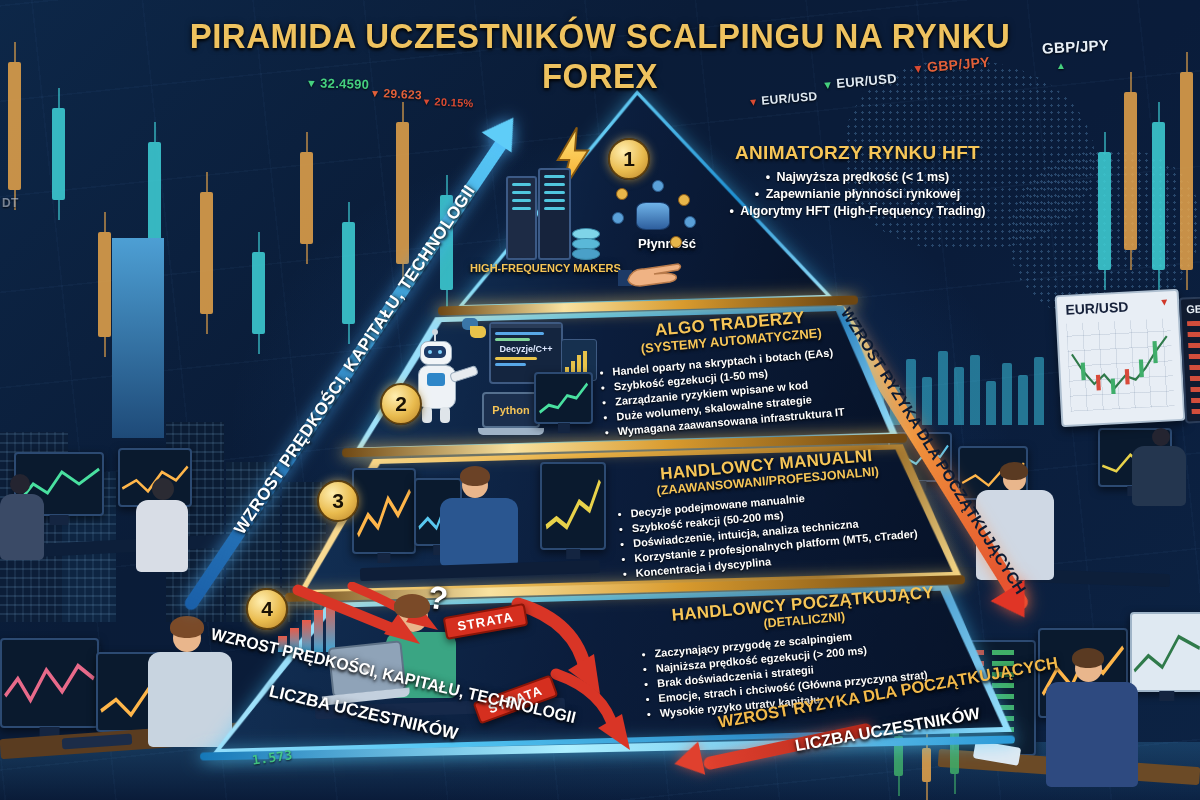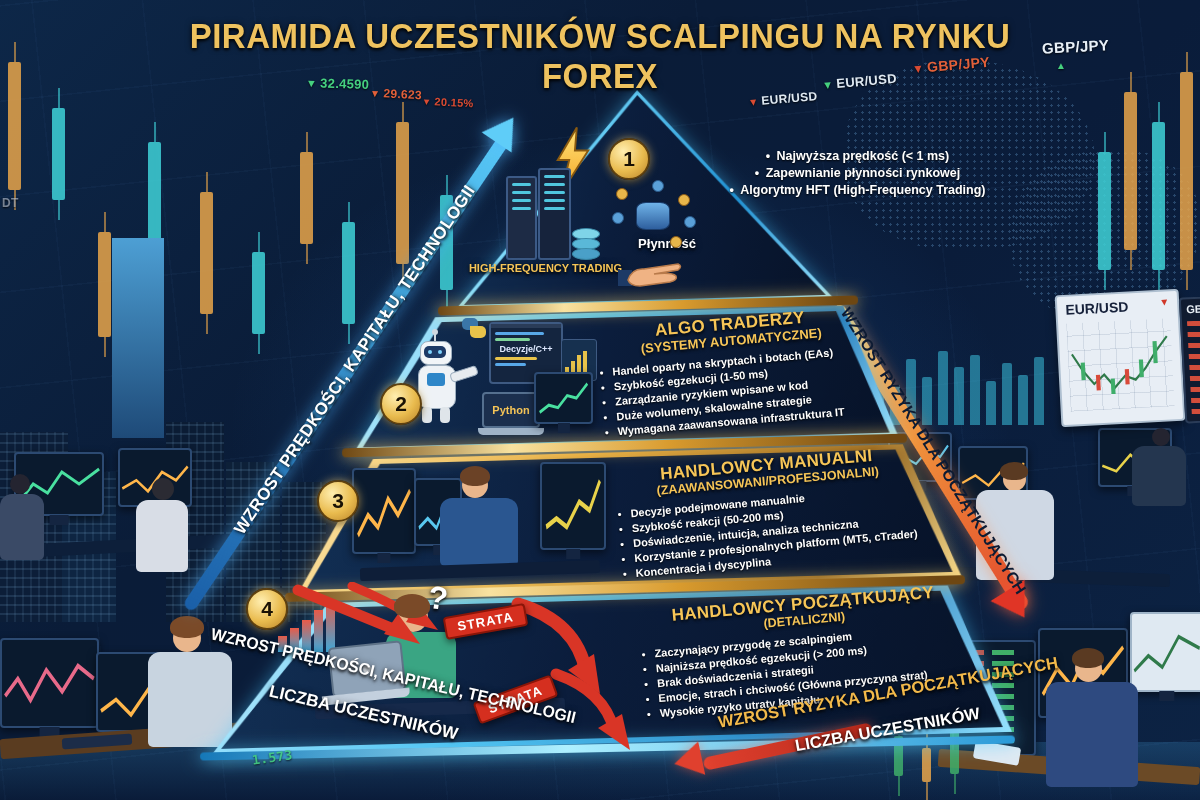--- a/index.html
+++ b/index.html
@@ -318,38 +318,39 @@
       <div class="slot"></div>
       <div class="slot"></div>
       <div class="slot"></div>
       <div class="slot"></div>
   </div>
   <div class="abs" style="left:572px;top:228px;z-index:8;">
     <div style="width:26px;height:10px;background:#7fd4e8;border-radius:50%;border:1px solid #3a8aa8;"></div>
     <div style="width:26px;height:10px;background:#5ab8d8;border-radius:50%;border:1px solid #3a8aa8;margin-top:-2px;"></div>
     <div style="width:26px;height:10px;background:#4aa0c8;border-radius:50%;border:1px solid #3a8aa8;margin-top:-2px;"></div>
   </div>
-  <div class="abs shadow-strong" style="left:468px;top:262px;width:155px;z-index:8;text-align:center;color:#f6c557;font-weight:800;font-size:11px;line-height:1.25;">HIGH-FREQUENCY TRADING</div>
+  <div class="abs shadow-strong" style="left:468px;top:262px;width:155px;z-index:8;text-align:center;color:#f6c557;font-weight:800;font-size:11px;line-height:1.25;">HIGH-FREQUENCY MAKERS</div>
 
   <div class="cyl" style="left:636px;top:202px;width:32px;height:26px;z-index:8;"></div>
   <div class="coin" style="left:616px;top:188px;background:#e8b64a;border:1px solid #8a5a16;"></div>
   <div class="coin" style="left:652px;top:180px;background:#5aa0d8;border:1px solid #2a5a8a;"></div>
   <div class="coin" style="left:678px;top:194px;background:#e8b64a;border:1px solid #8a5a16;"></div>
   <div class="coin" style="left:684px;top:216px;background:#5aa0d8;border:1px solid #2a5a8a;"></div>
   <div class="coin" style="left:612px;top:212px;background:#5aa0d8;border:1px solid #2a5a8a;"></div>
   <div class="coin" style="left:670px;top:236px;background:#e8b64a;border:1px solid #8a5a16;"></div>
   <div class="abs shadow-strong" style="left:622px;top:236px;width:90px;z-index:8;text-align:center;color:#ffffff;font-weight:800;font-size:13px;">Płynność</div>
   <div class="abs" style="left:616px;top:256px;z-index:8;">
     <svg width="70" height="32" viewBox="0 0 70 32">
       <rect x="2" y="14" width="14" height="16" fill="#1d3a66"></rect>
       <path d="M12 24 Q16 12 28 13 L62 8 Q67 10 62 14 L38 18 Q56 16 60 20 Q62 24 54 26 L24 30 Q14 30 12 24 Z" fill="#f0b384" stroke="#b87a4a" stroke-width="1.5"></path>
     </svg>
   </div>
 
   <div class="t-block" style="left:700px;top:142px;width:315px;">
+    <div class="t-title" style="font-size:19px;">ANIMATORZY RYNKU HFT</div>
     <ul class="t-bullets ctr" style="font-size:12.5px;">
       <li><span>Najwyższa prędkość (&lt; 1 ms)</span></li>
       <li><span>Zapewnianie płynności rynkowej</span></li>
       <li><span>Algorytmy HFT (High-Frequency Trading)</span></li>
     </ul>
   </div>
 
   <div class="abs" style="left:420px;top:341px;z-index:8;">
     <div style="position:absolute;left:14px;top:-8px;width:2px;height:8px;background:#cfd8e0;"></div>
     <div style="position:absolute;left:12px;top:-12px;width:6px;height:6px;border-radius:50%;background:#cfd8e0;"></div>

